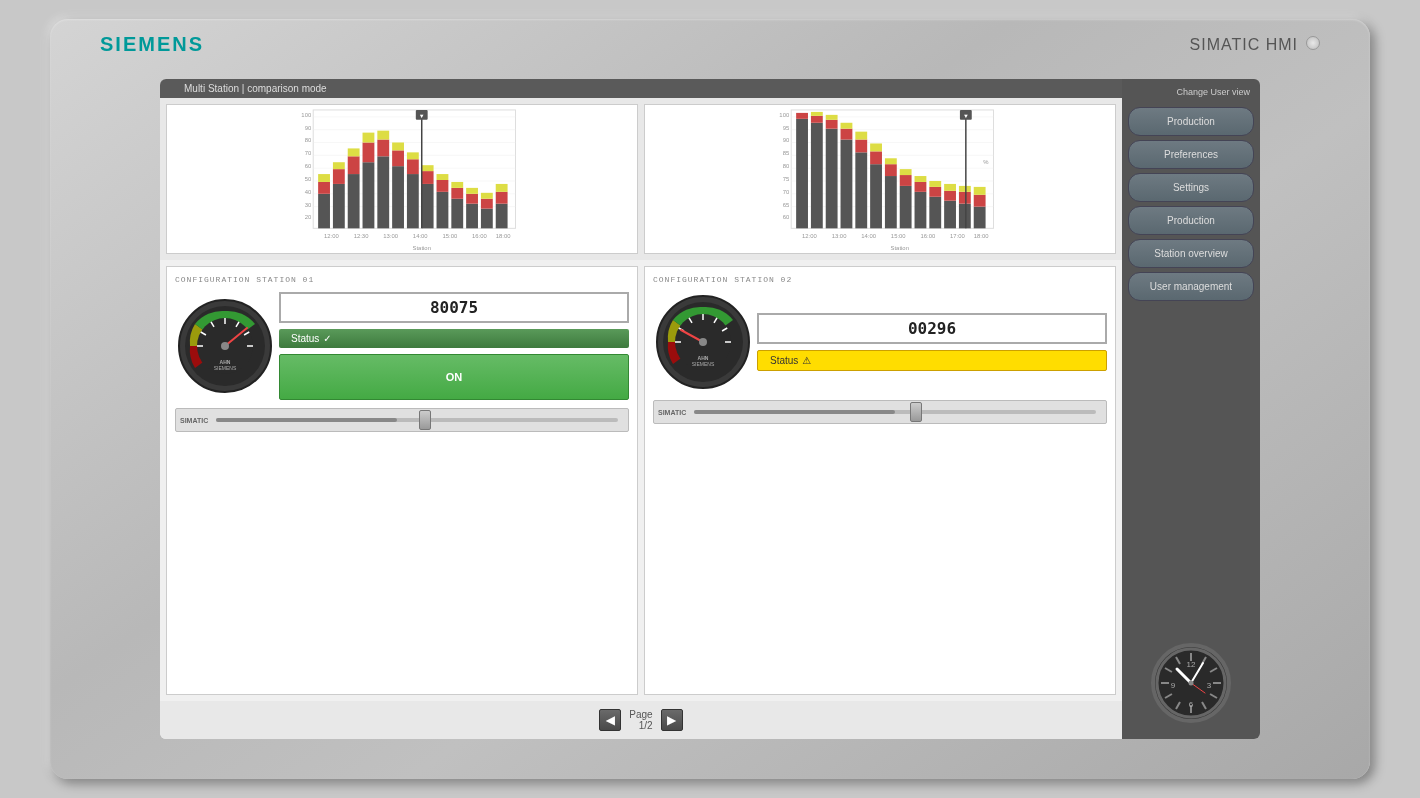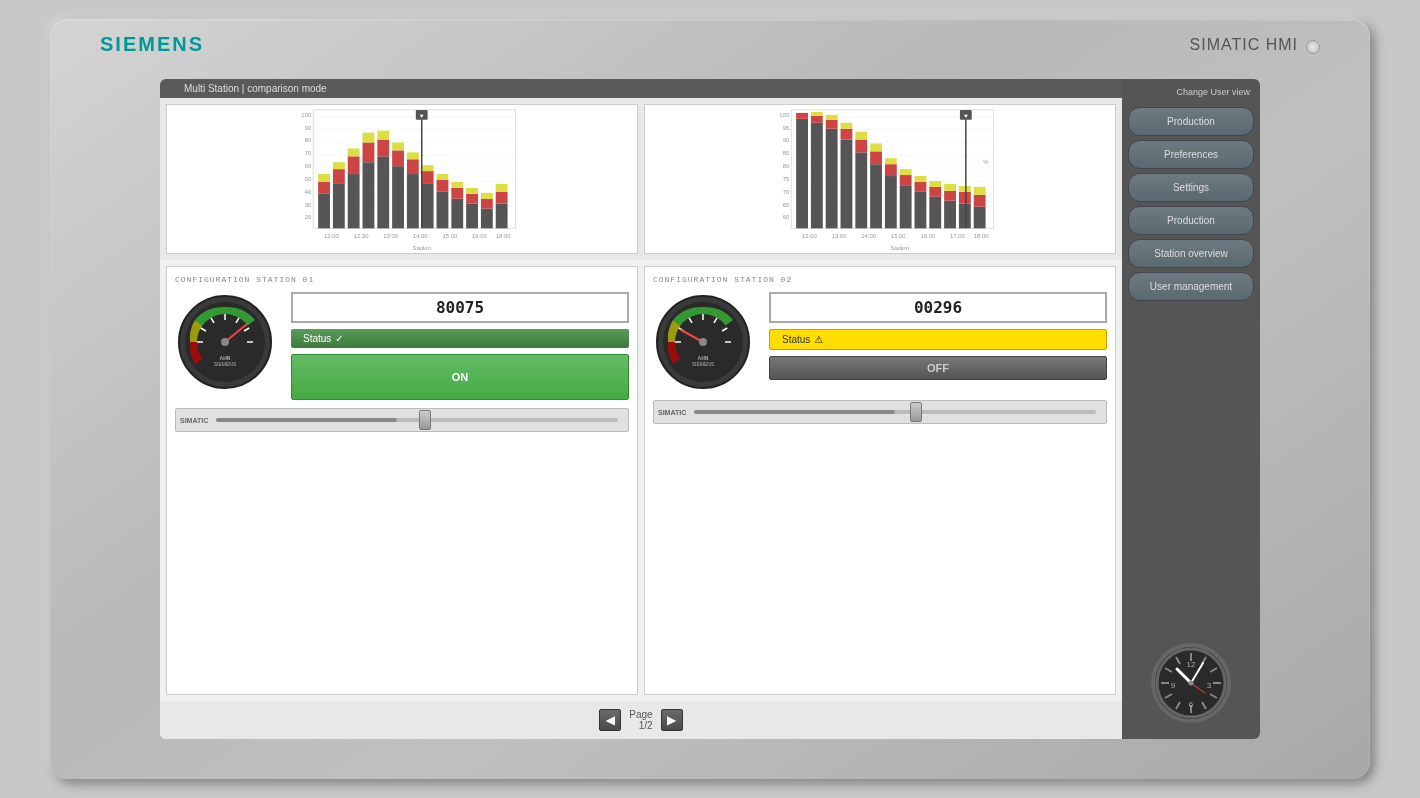--- a/index.html
+++ b/index.html
@@ -45,21 +45,21 @@
 
     .siemens-logo {
       font-size: 20px;
       font-weight: bold;
       color: #009999;
       letter-spacing: 2px;
     }
 
     .simatic-hmi-label {
       display: flex;
-      align-items: flex-end;
+      align-items: flex-start;
       gap: 8px;
       font-size: 16px;
       color: #555;
       font-weight: 500;
       letter-spacing: 1px;
     }
 
     .hmi-indicator-dot {
       width: 14px;
       height: 14px;
@@ -137,21 +137,22 @@
       font-size: 8px;
       color: #888;
       letter-spacing: 1px;
       text-transform: uppercase;
       margin-bottom: 8px;
       font-family: Liberation Mono, monospace;
     }
 
     .station-content {
       display: flex;
-      gap: 16px;
+      align-items: center;
+      gap: 4px;
     }
 
     
     .gauge-container {
       width: 100px;
       height: 100px;
       position: relative;
     }
 
     .gauge-svg {
@@ -660,21 +661,20 @@
                 <text x="50" y="74" font-size="5" fill="#aaa" text-anchor="middle">SIEMENS</text>
               </svg>
             </div>
 
             <div class="station-right">
               <div class="value-display">00296</div>
               <button class="status-button-yellow">
                 <span>Status</span>
                 <span>⚠</span>
               </button>
-              <button class="off-button">OFF</button>
             </div>
           </div>
 
           <div class="station-bottom">
             <div class="slider-container">
               <span class="slider-label">SIMATIC</span>
               <div class="slider-track">
                 <div class="slider-fill" style="width: 50%"></div>
               </div>
               <div class="slider-thumb" style="left: 58%"></div>

